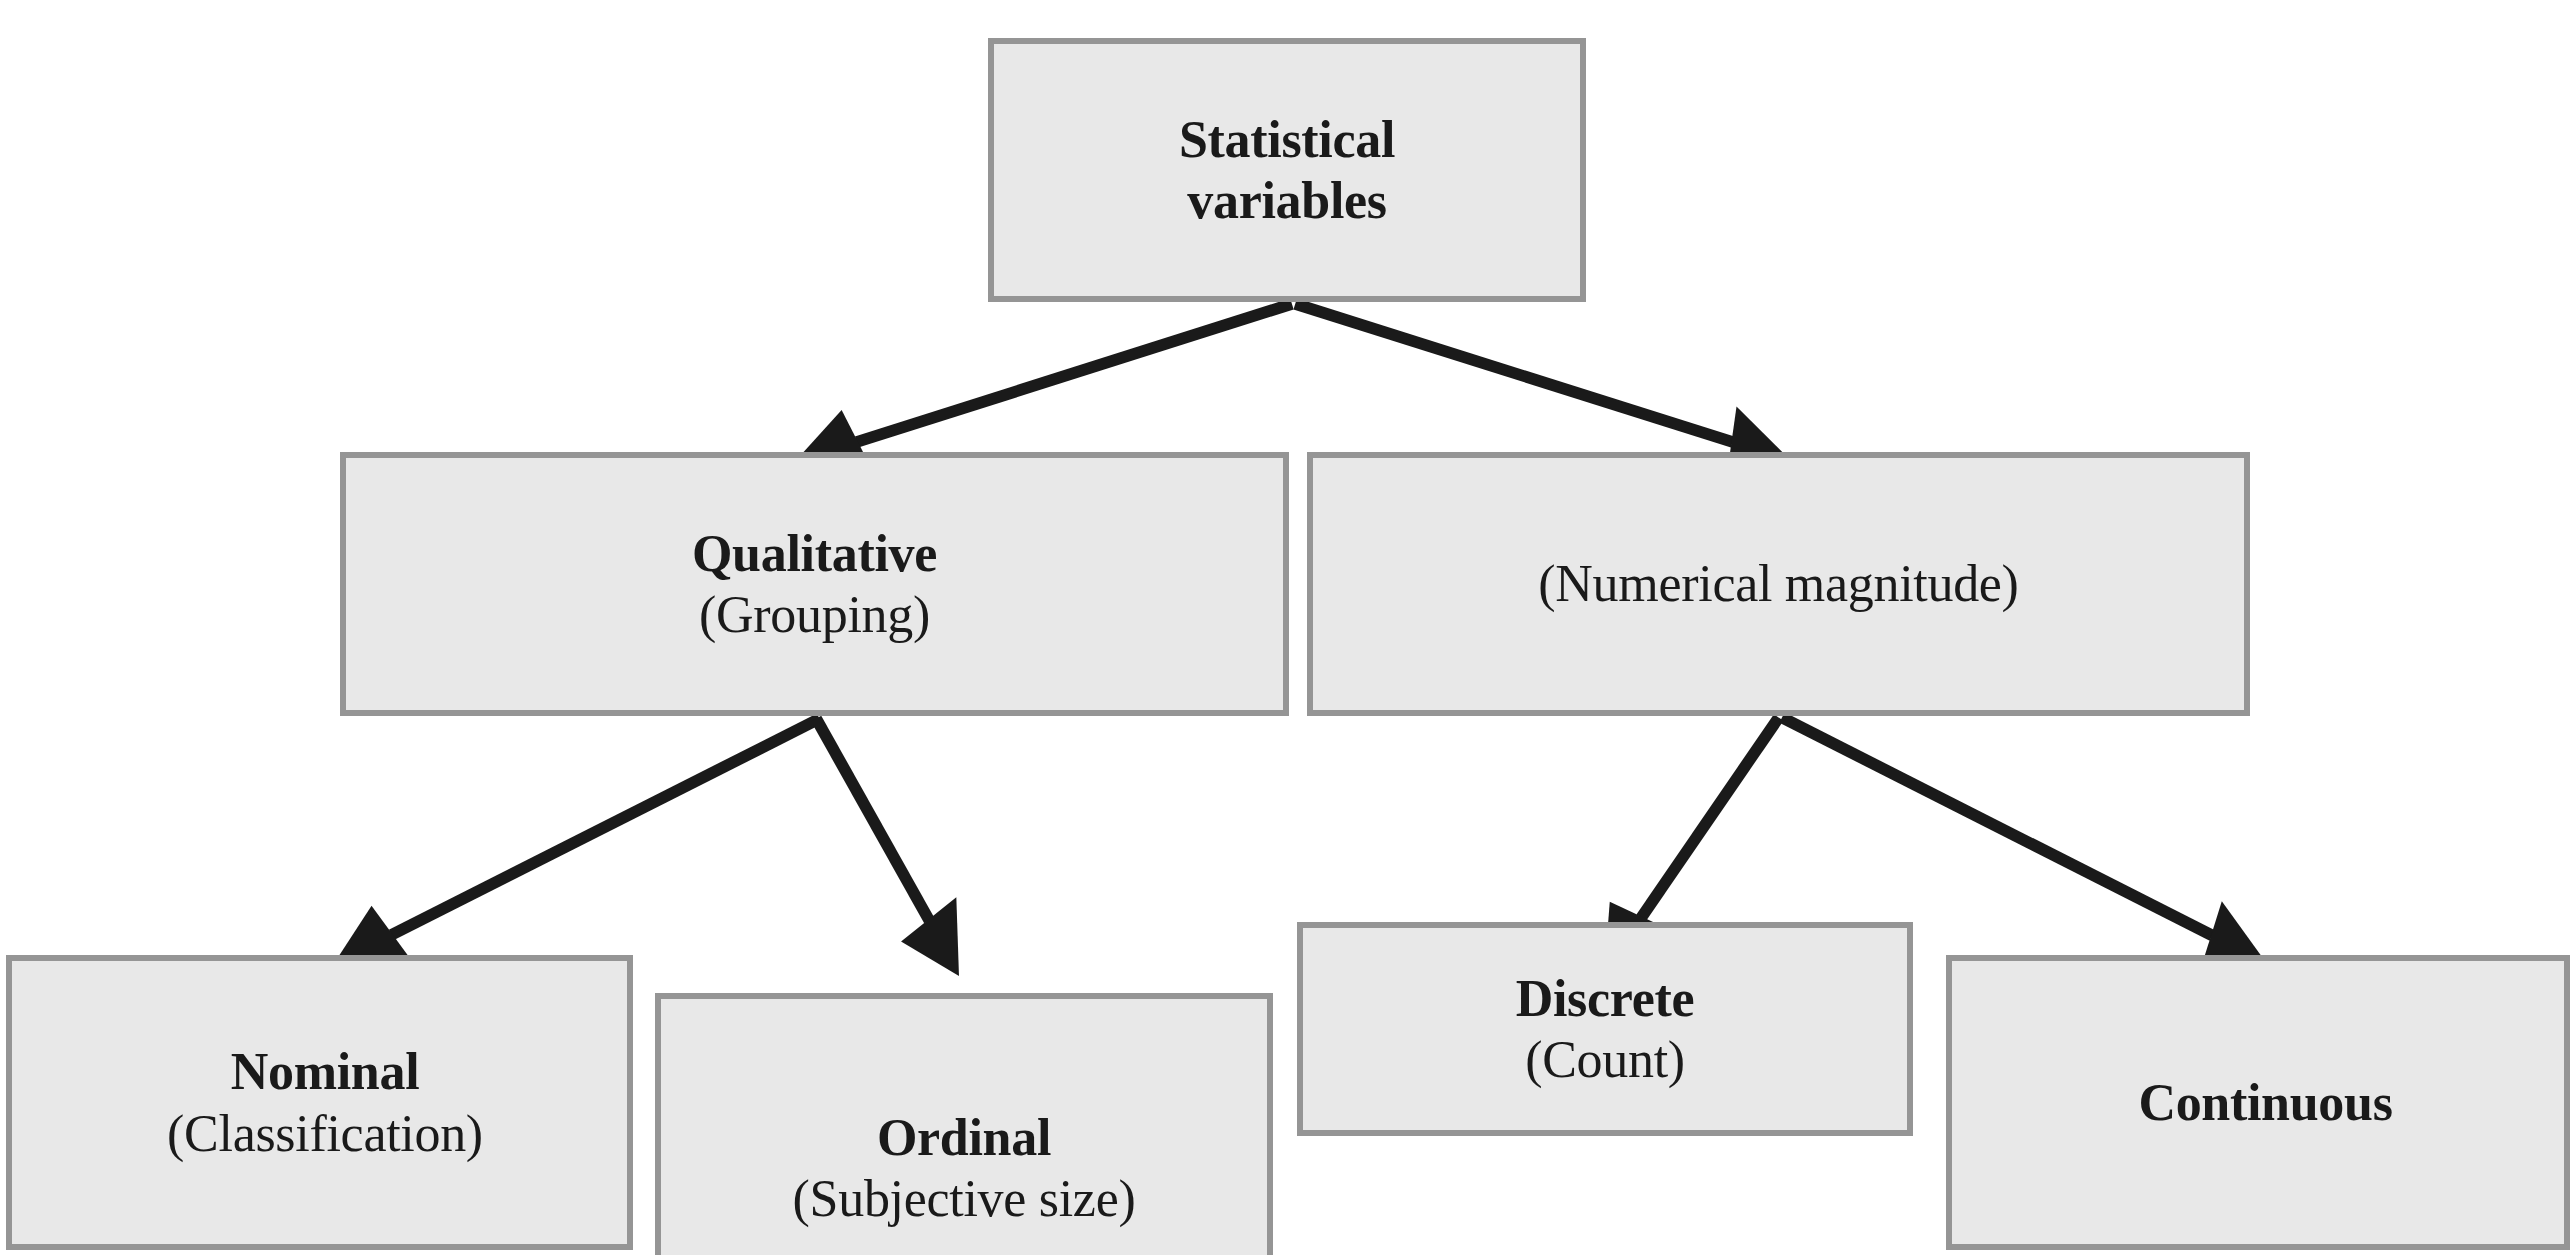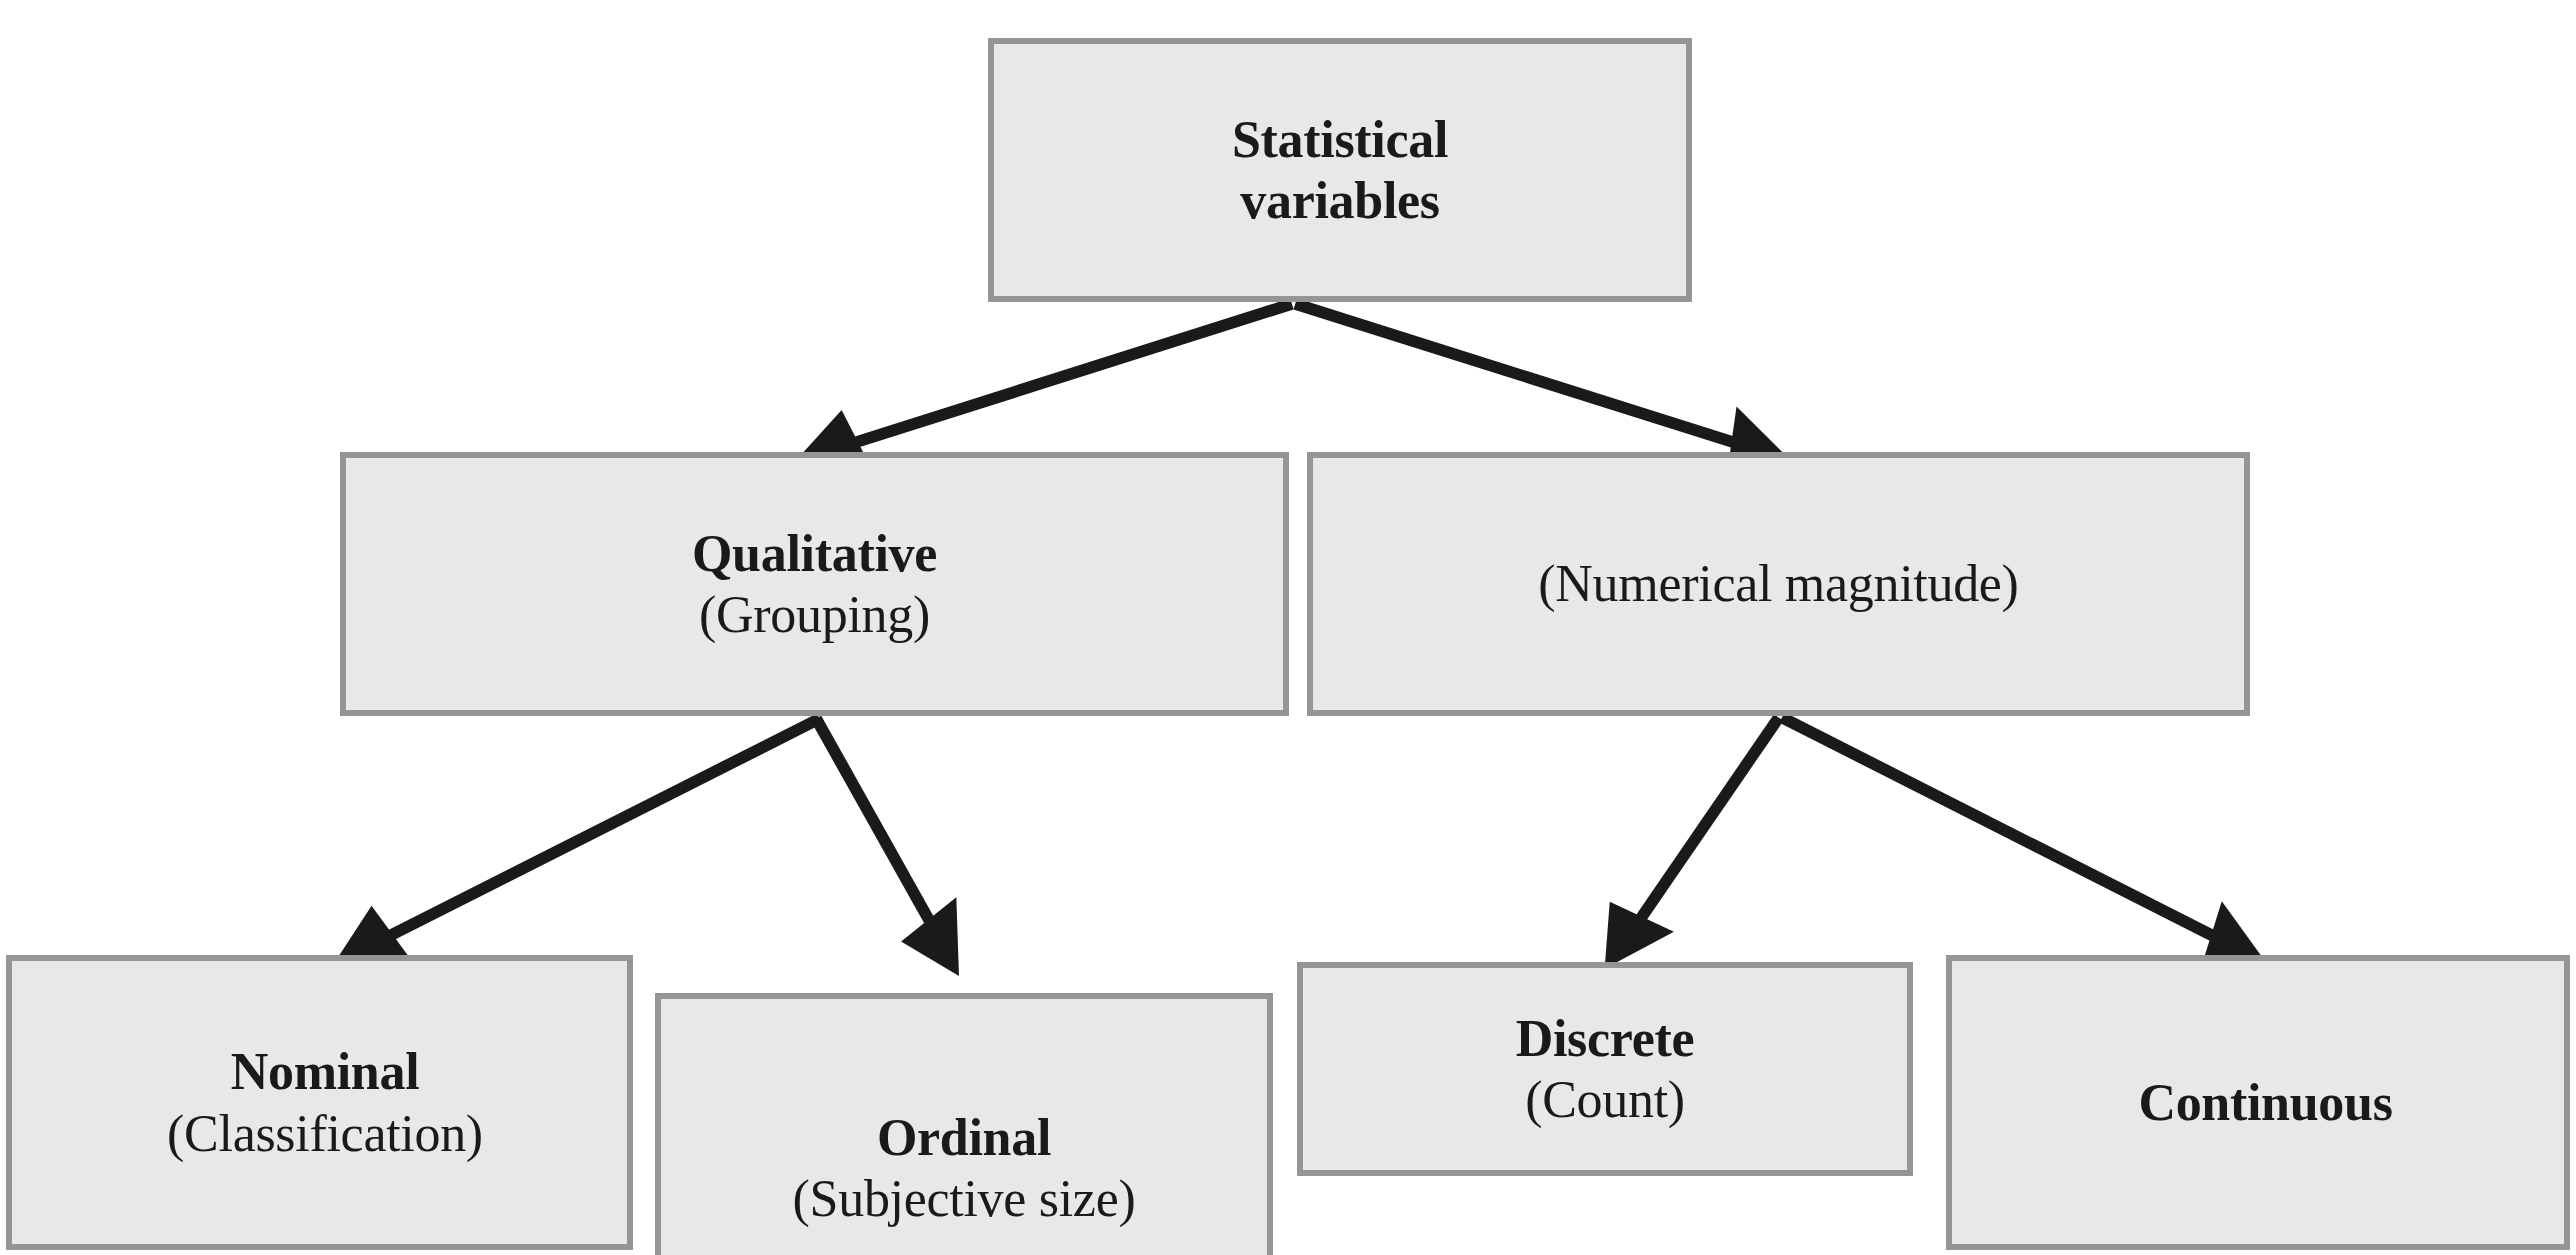--- a/index.html
+++ b/index.html
@@ -49,26 +49,26 @@
     color: #1a1a1a;
     white-space: nowrap;
     letter-spacing: -0.3px;
   }
   
   .node.root .node-sub {
     font-weight: bold;
   }
 
   
-  #node-root        { left: 988px; top: 38px;   width: 704px; height: 264px; }
+  #node-root        { left: 988px; top: 38px;   width: 598px; height: 264px; }
   #node-qualitative { left: 340px;  top: 452px;  width: 949px; height: 264px; }
   #node-quantitative{ left: 1307px; top: 452px;  width: 943px; height: 264px; }
   #node-nominal     { left: 5.5px;   top: 955px; width: 627px; height: 295px; padding-left: 12px; }
   #node-ordinal     { left: 655px; top: 993px; width: 618px; height: 350px; font-family: Liberation Serif, serif; }
-  #node-discrete    { left: 1297px; top: 962px; width: 616px; height: 214px; text-align: right; }
+  #node-discrete    { left: 1297px; top: 922px; width: 616px; height: 214px; text-align: right; }
   #node-continuous  { left: 1946px; top: 955px; width: 624px; height: 295px; padding-left: 15px; }
 </style>
 </head>
 <body>
 
 <div id="canvas">
 
   <svg id="arrow-layer" viewBox="0 0 4646 2265">
     <defs>
       <marker id="ahead" markerWidth="7" markerHeight="7" refX="1.2" refY="3.2" orient="auto" markerUnits="strokeWidth">

